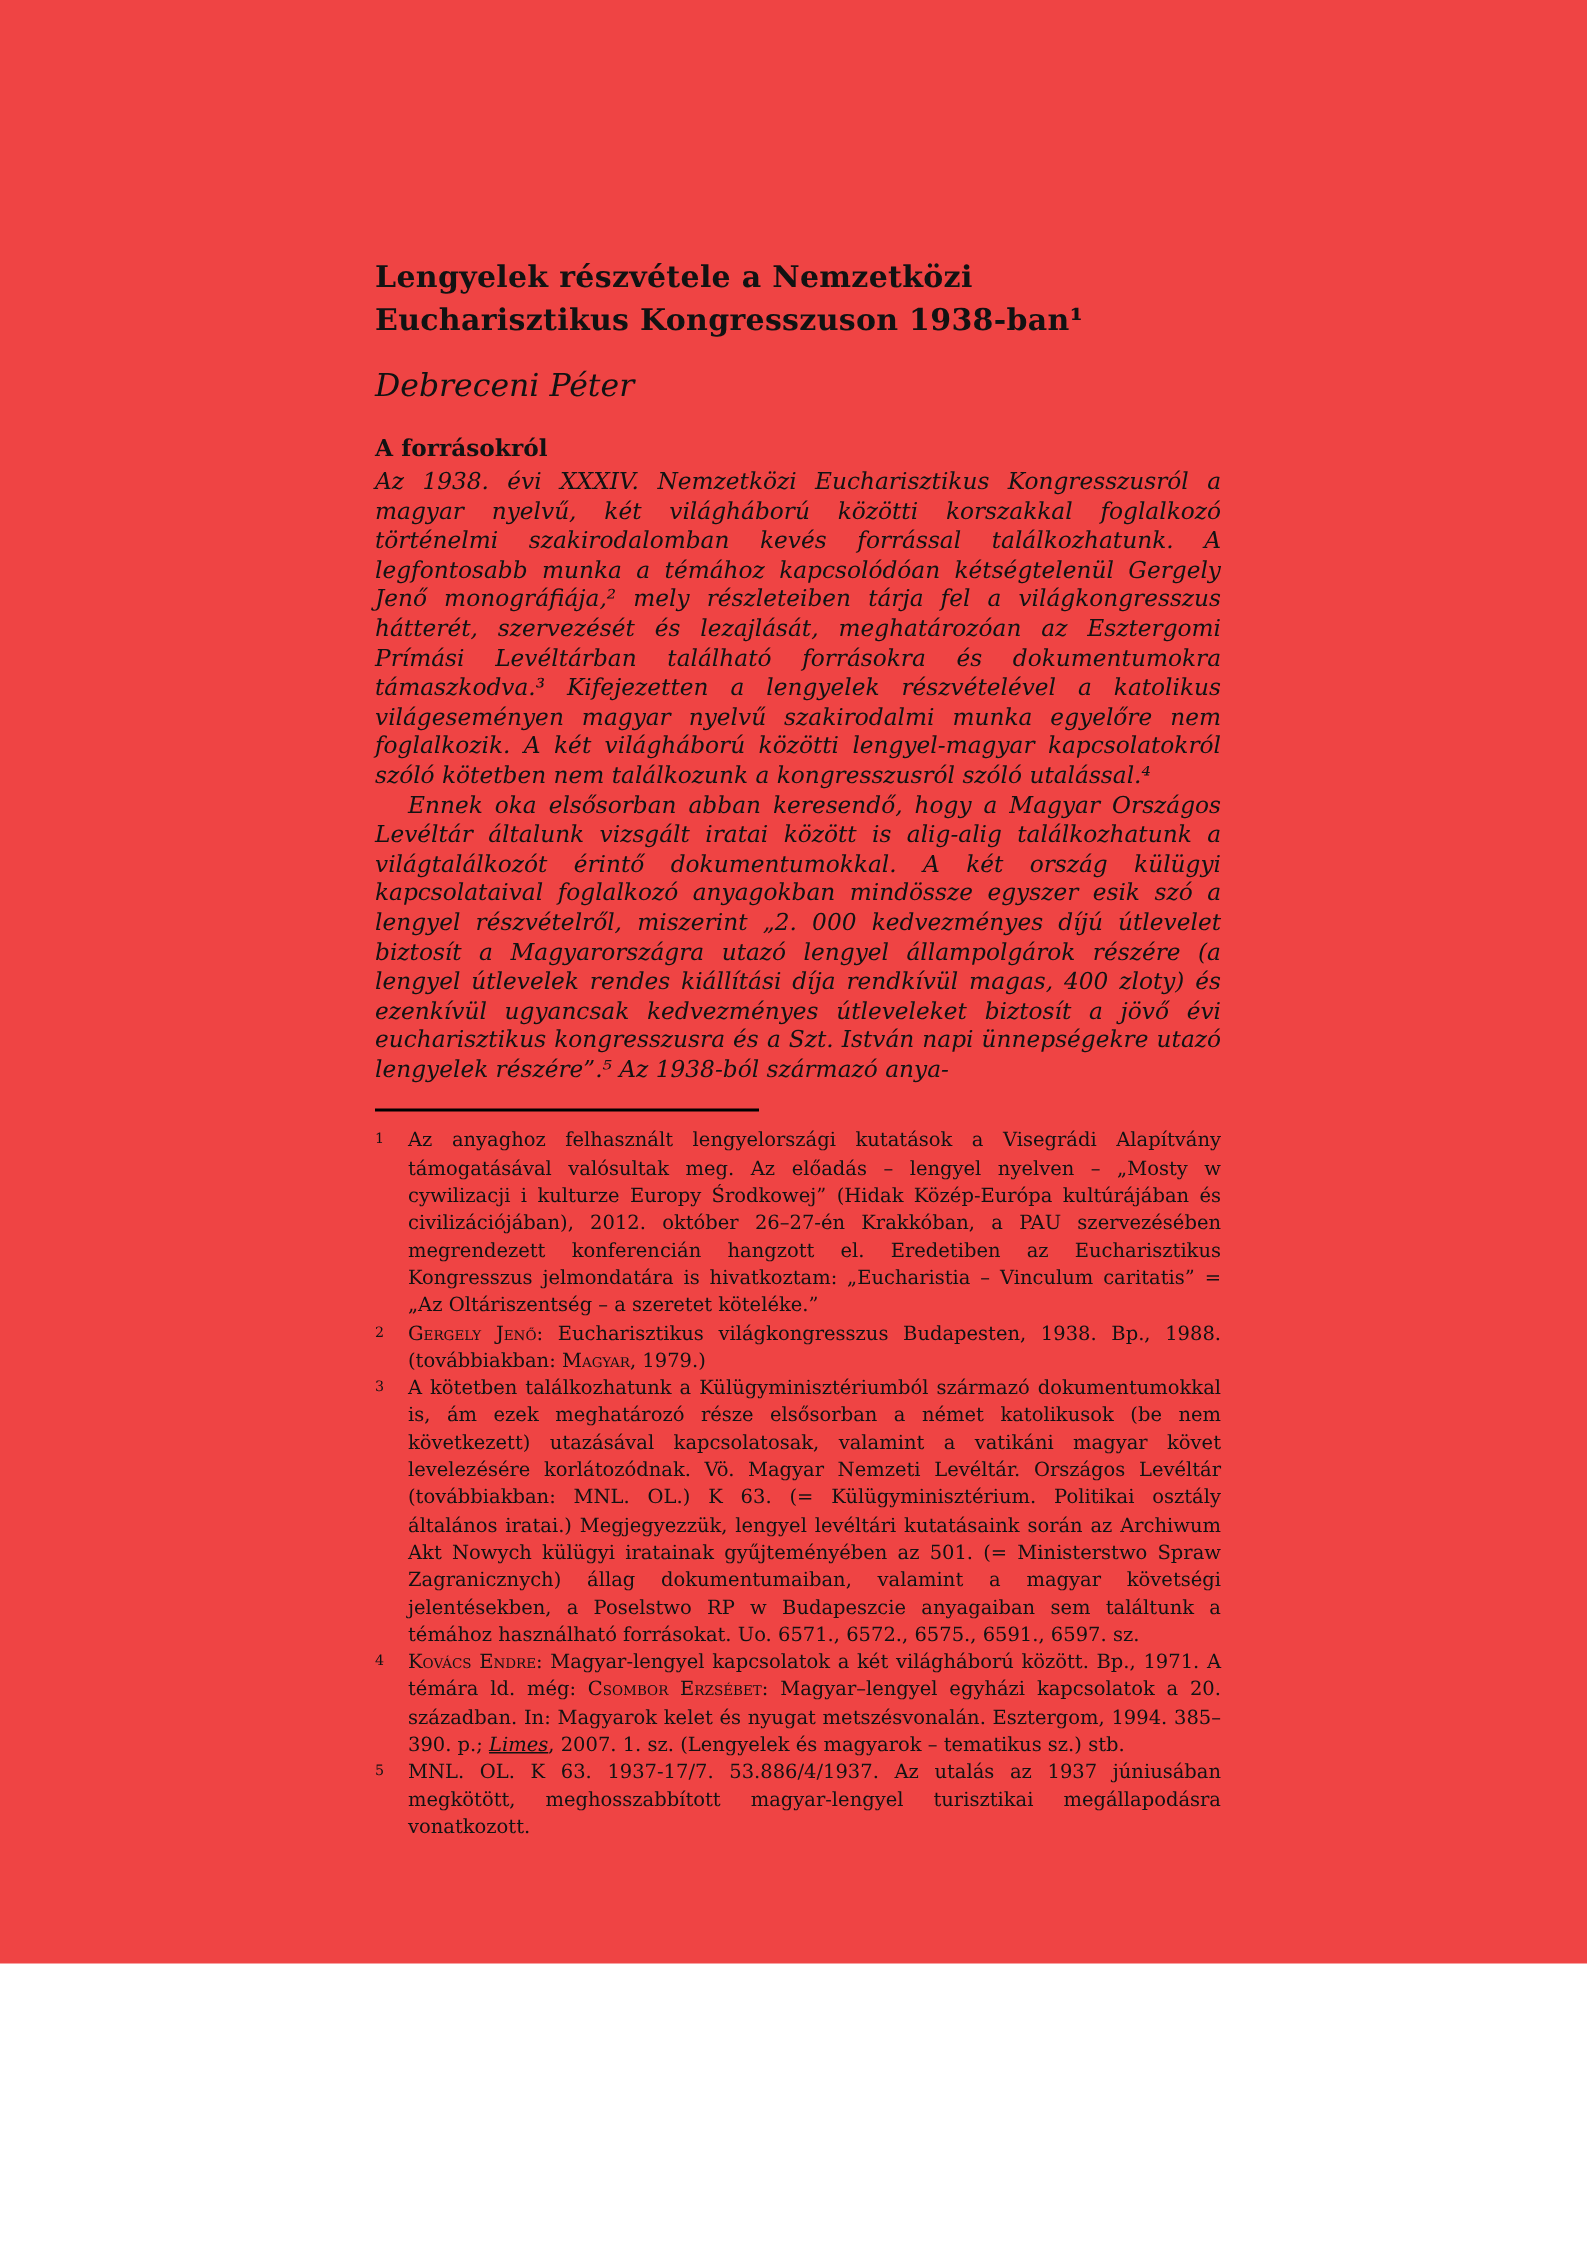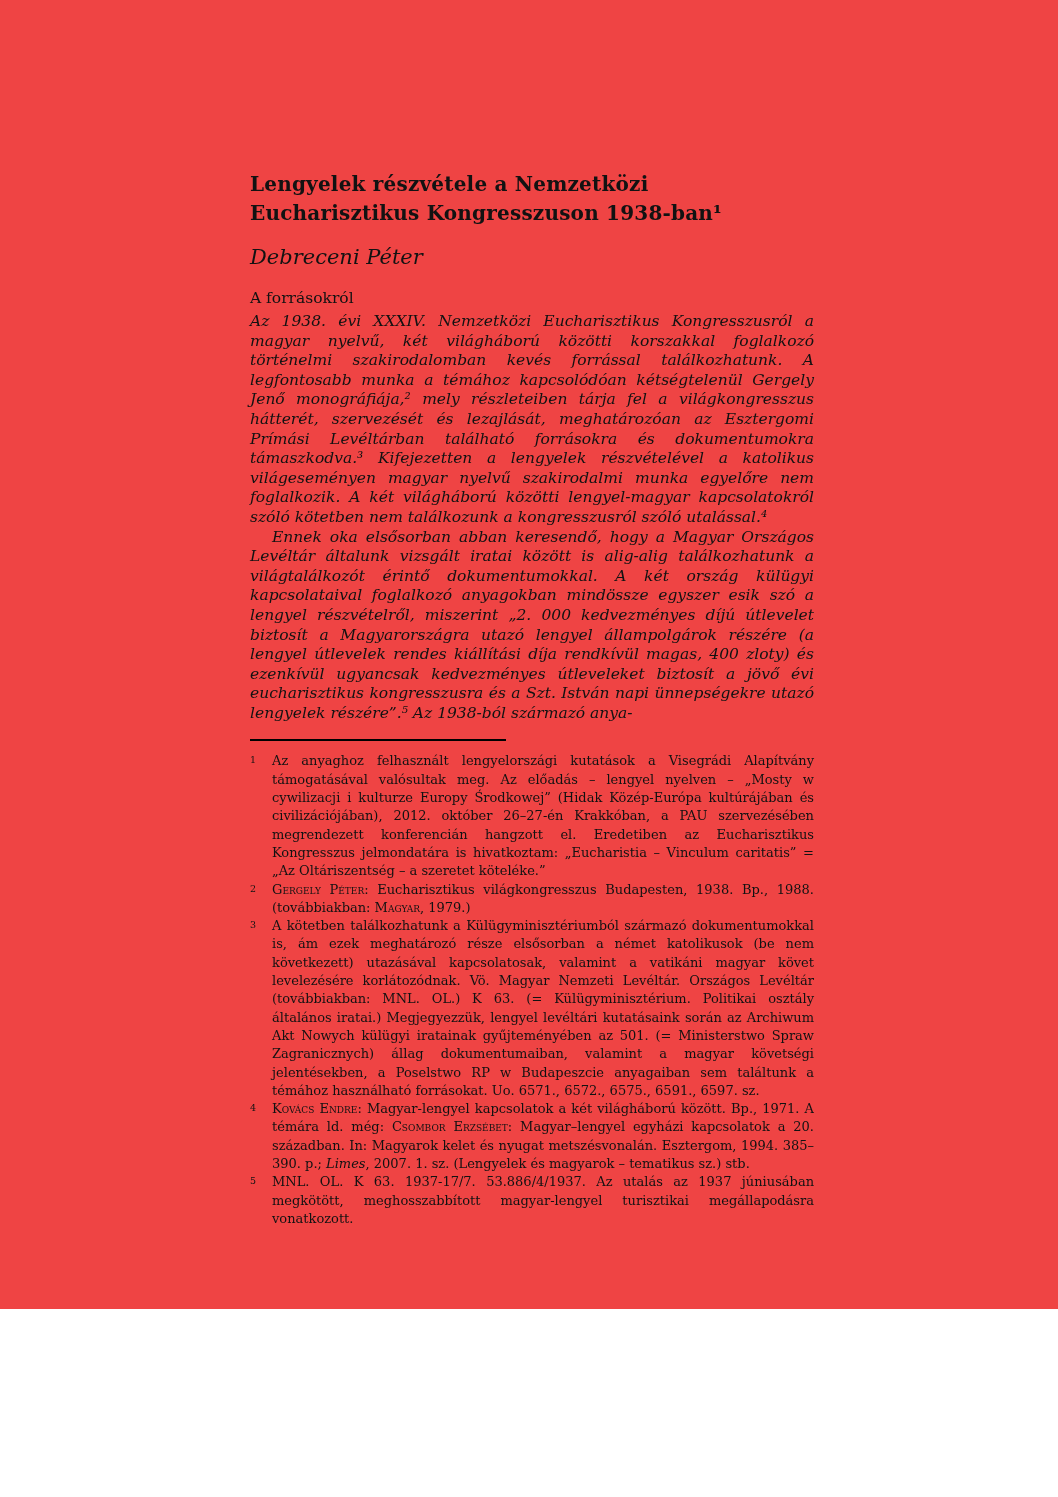--- a/index.html
+++ b/index.html
@@ -27,21 +27,21 @@
     letter-spacing: 0.2px;
   }
   .author {
     margin: 19px 0 0 0;
     font-style: italic;
     font-size: 21px;
     line-height: 20px;
   }
   .section-heading {
     margin: 22px 0 4px 0;
-    font-weight: normal;
+    font-weight: bold;
     font-size: 15.5px;
     line-height: 19px;
   }
   .body-par {
     margin: 0;
     font-size: 15.5px;
     line-height: 19.6px;
     text-align: justify;
     font-style: italic;
   }
@@ -65,21 +65,21 @@
     font-size: 9.5px;
     line-height: 18.3px;
     position: relative;
     top: -1px;
   }
   .fn-text {
     flex: 1;
     text-align: justify;
   }
   .sc { font-variant: small-caps; }
-  .it { font-style: italic; }
+  .it { font-style: italic; text-decoration: underline; }
 </style>
 </head>
 <body>
 
 <div class="page">
   <div class="content">
 
     <h1 class="title">Lengyelek részvétele a Nemzetközi Eucharisztikus Kongresszuson 1938-ban¹</h1>
 
     <p class="author">Debreceni Péter</p>
@@ -92,21 +92,21 @@
 
     <hr class="fn-rule">
 
     <div class="footnotes">
         <div class="fn-item">
           <span class="fn-num">1</span>
           <span class="fn-text"><span>Az anyaghoz felhasznált lengyelországi kutatások a Visegrádi Alapítvány támogatásával valósultak meg. Az előadás – lengyel nyelven – „Mosty w cywilizacji i kulturze Europy Środkowej” (Hidak Közép-Európa kultúrájában és civilizációjában), 2012. október 26–27-én Krakkóban, a PAU szervezésében megrendezett konferencián hangzott el. Eredetiben az Eucharisztikus Kongresszus jelmondatára is hivatkoztam: „Eucharistia – Vinculum caritatis” = „Az Oltáriszentség – a szeretet köteléke.”</span></span>
         </div>
         <div class="fn-item">
           <span class="fn-num">2</span>
-          <span class="fn-text"><span class="sc">Gergely Péter</span><span>: Eucharisztikus világkongresszus Budapesten, 1938. Bp., 1988. (továbbiakban: </span><span class="sc">Magyar</span><span>, 1979.)</span></span>
+          <span class="fn-text"><span class="sc">Gergely Jenő</span><span>: Eucharisztikus világkongresszus Budapesten, 1938. Bp., 1988. (továbbiakban: </span><span class="sc">Magyar</span><span>, 1979.)</span></span>
         </div>
         <div class="fn-item">
           <span class="fn-num">3</span>
           <span class="fn-text"><span>A kötetben találkozhatunk a Külügyminisztériumból származó dokumentumokkal is, ám ezek meghatározó része elsősorban a német katolikusok (be nem következett) utazásával kapcsolatosak, valamint a vatikáni magyar követ levelezésére korlátozódnak. Vö. Magyar Nemzeti Levéltár. Országos Levéltár (továbbiakban: MNL. OL.) K 63. (= Külügyminisztérium. Politikai osztály általános iratai.) Megjegyezzük, lengyel levéltári kutatásaink során az Archiwum Akt Nowych külügyi iratainak gyűjteményében az 501. (= Ministerstwo Spraw Zagranicznych) állag dokumentumaiban, valamint a magyar követségi jelentésekben, a Poselstwo RP w Budapeszcie anyagaiban sem találtunk a témához használható forrásokat. Uo. 6571., 6572., 6575., 6591., 6597. sz.</span></span>
         </div>
         <div class="fn-item">
           <span class="fn-num">4</span>
           <span class="fn-text"><span class="sc">Kovács Endre</span><span>: Magyar-lengyel kapcsolatok a két világháború között. Bp., 1971. A témára ld. még: </span><span class="sc">Csombor Erzsébet</span><span>: Magyar–lengyel egyházi kapcsolatok a 20. században. In: Magyarok kelet és nyugat metszésvonalán. Esztergom, 1994. 385–390. p.; </span><span class="it">Limes</span><span>, 2007. 1. sz. (Lengyelek és magyarok – tematikus sz.) stb.</span></span>
         </div>
         <div class="fn-item">

